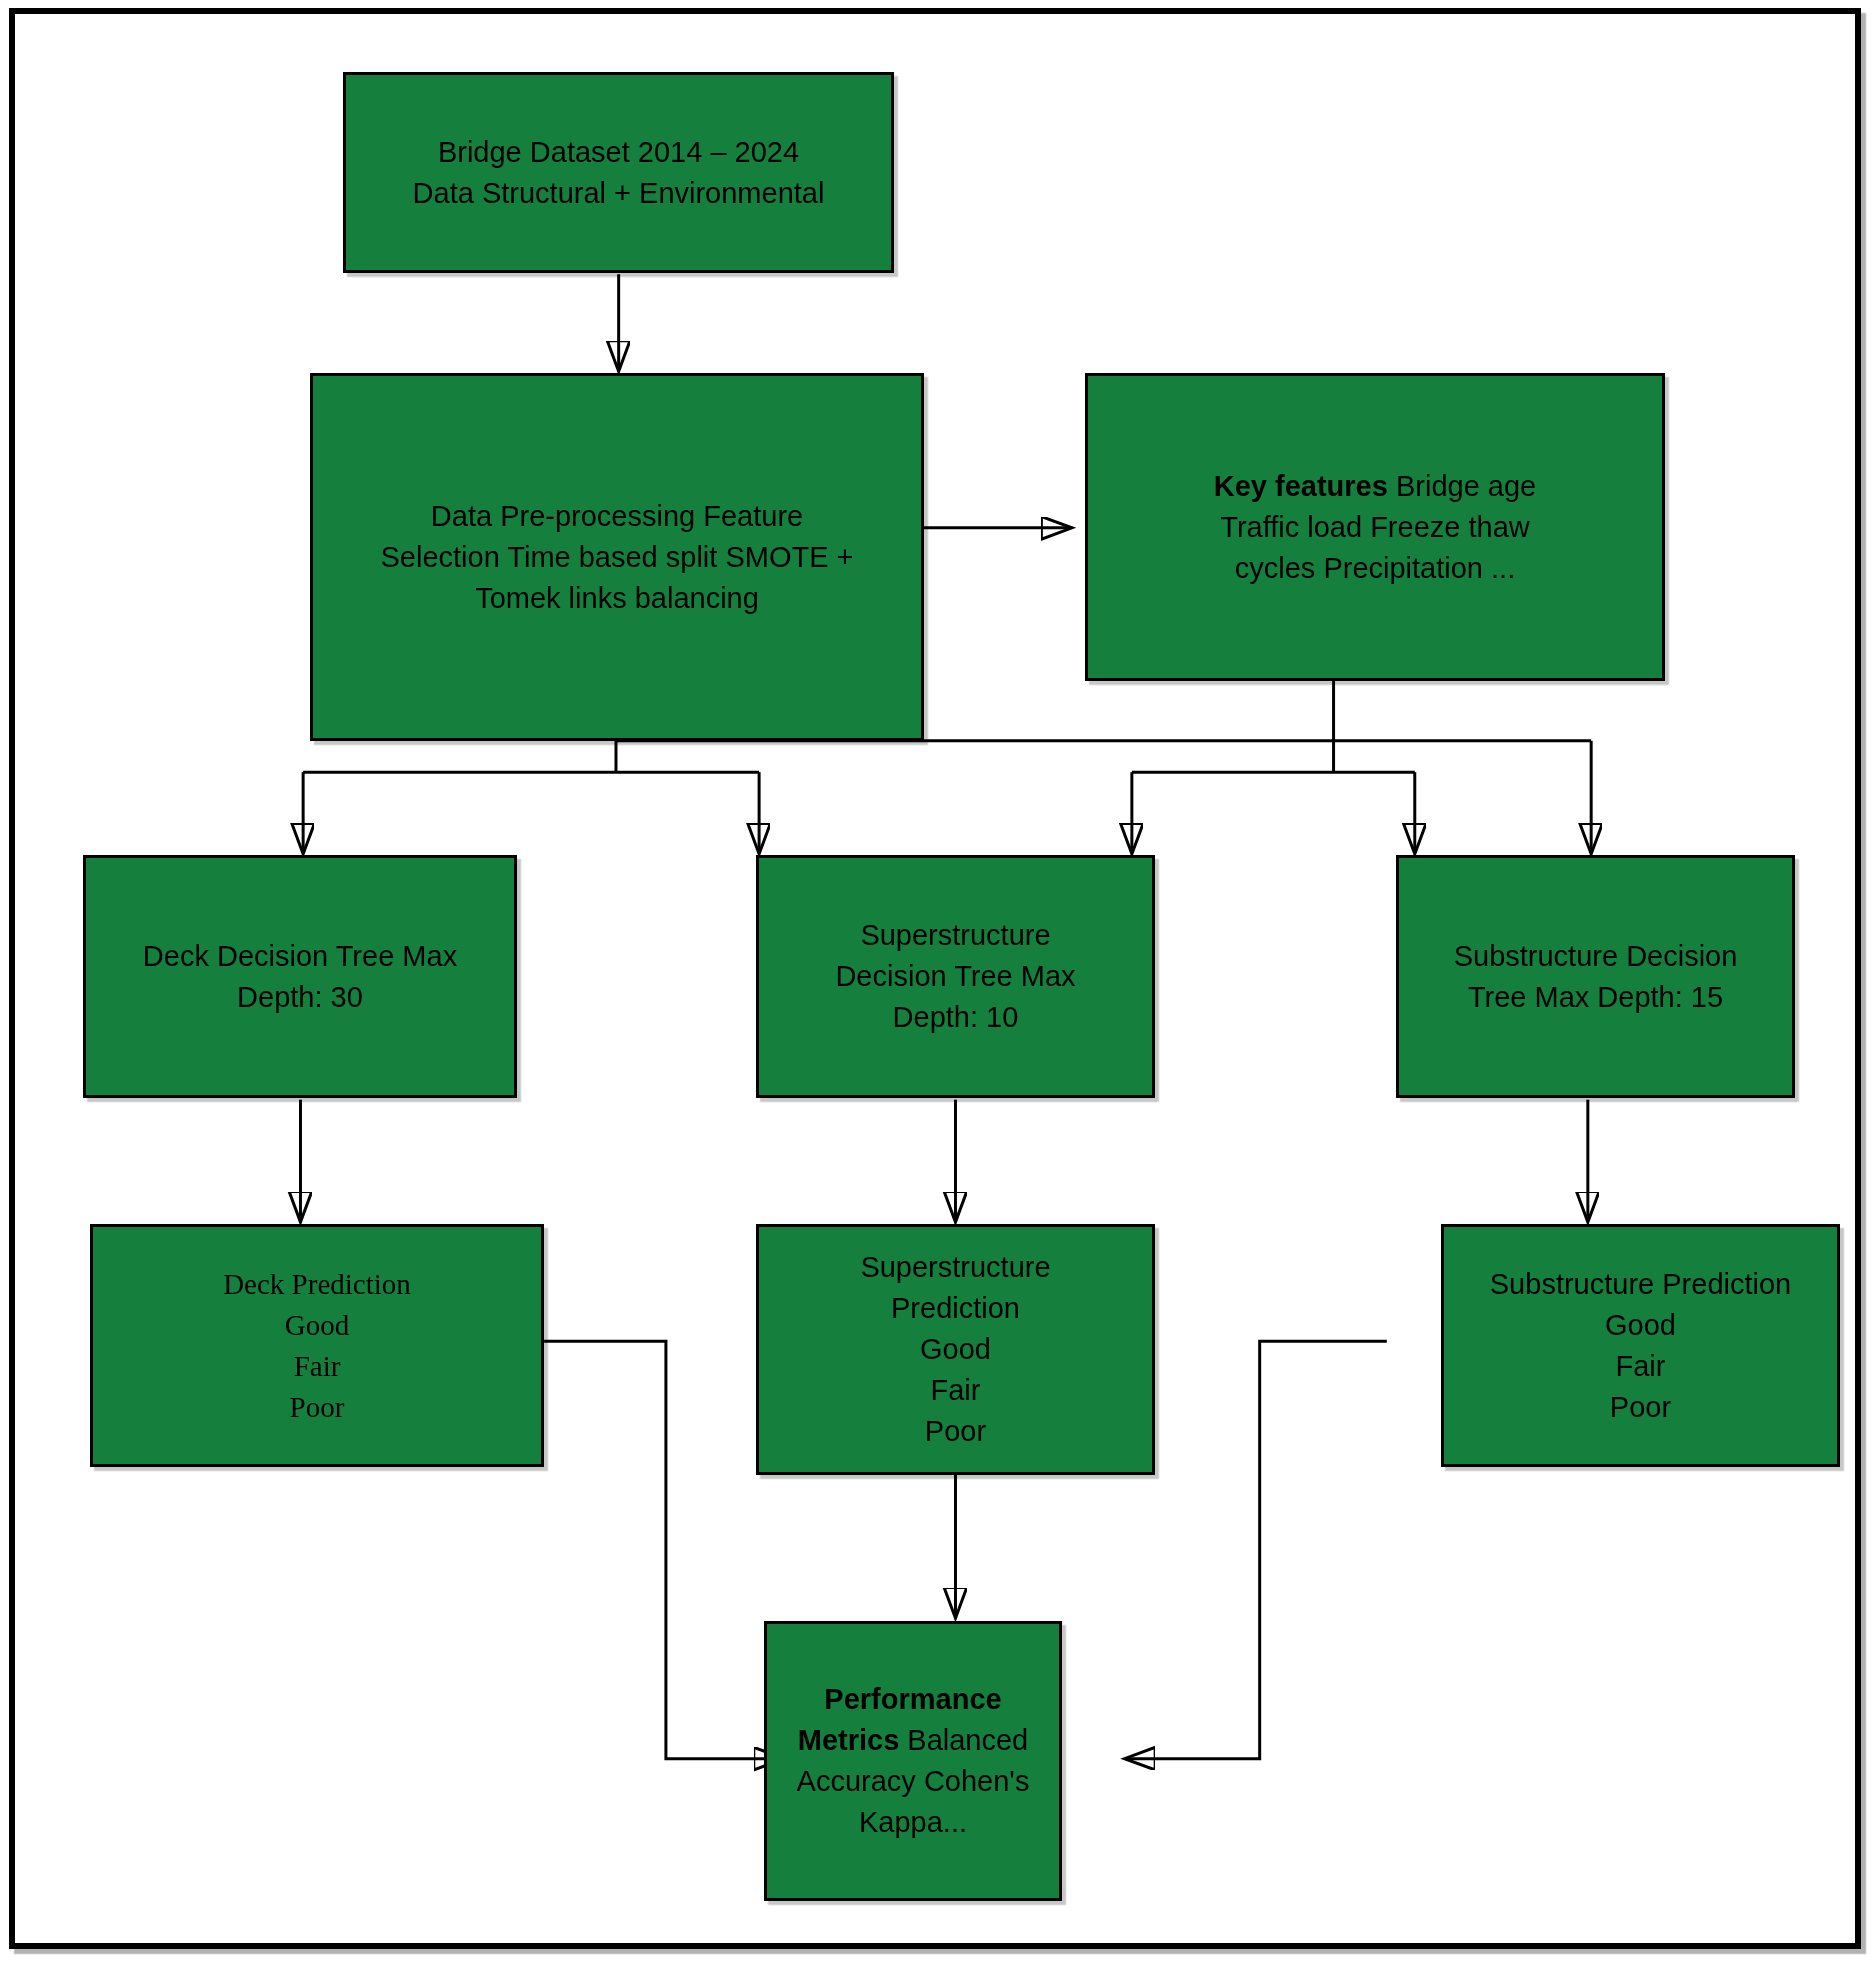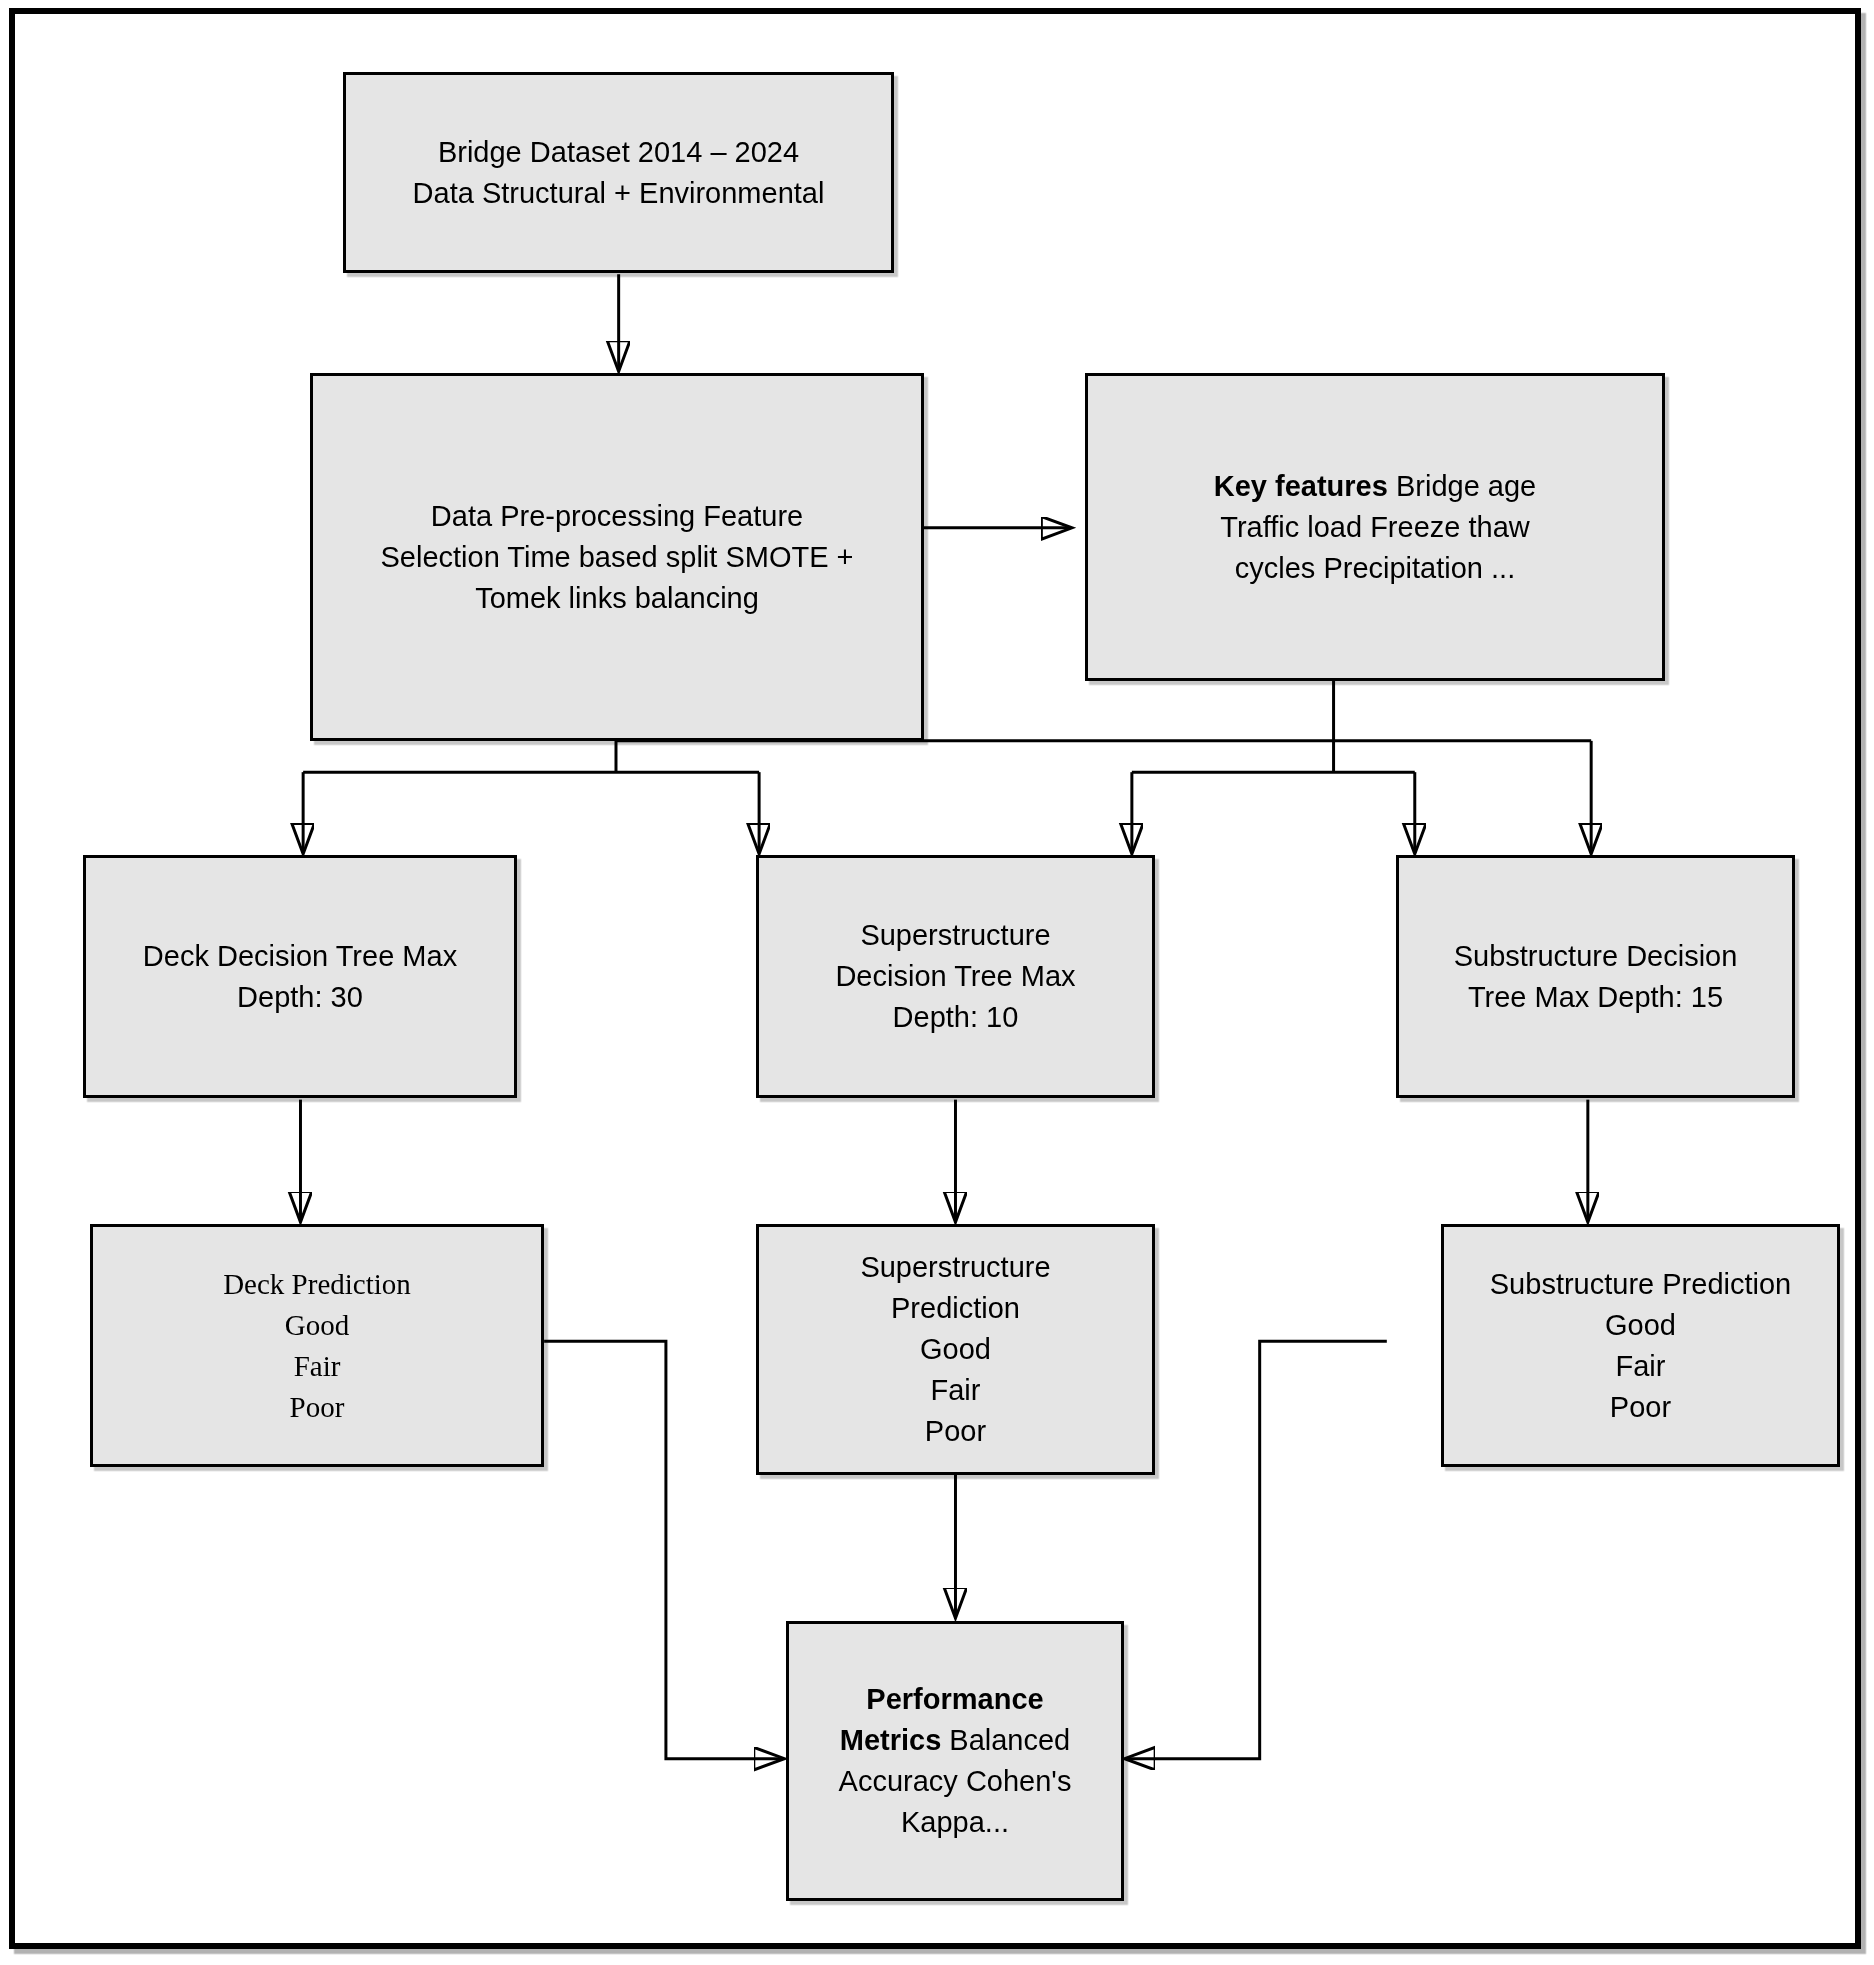--- a/index.html
+++ b/index.html
@@ -35,21 +35,21 @@
   }
   .wires path {
     fill: none;
     stroke: #000000;
     stroke-width: 4.5;
   }
   .node {
     position: absolute;
     box-sizing: border-box;
     border: 3.3px solid #000000;
-    background: #e5e5e5;
+    background: #15803d;
     box-shadow: 4px 4px 1.3px rgba(0,0,0,0.22);
     display: flex;
     align-items: center;
     justify-content: center;
     text-align: center;
   }
   .label {
     white-space: pre-line;
     font-size: 29px;
     line-height: 41px;
@@ -144,19 +144,19 @@
 Poor</div>
 </div>
 
 <div class="node" style="left:1441px; top:1224px; width:399px; height:243px;">
   <div class="label">Substructure Prediction
 Good
 Fair
 Poor</div>
 </div>
 
-<div class="node" style="left:786px; top:1621px; width:338px; height:280px;">
+<div class="node" style="left:764px; top:1621px; width:298px; height:280px;">
   <div class="label"><span class="b">Performance
 Metrics</span><span> Balanced
 Accuracy Cohen's
 Kappa...</span></div>
 </div>
 
 
 </body></html>

